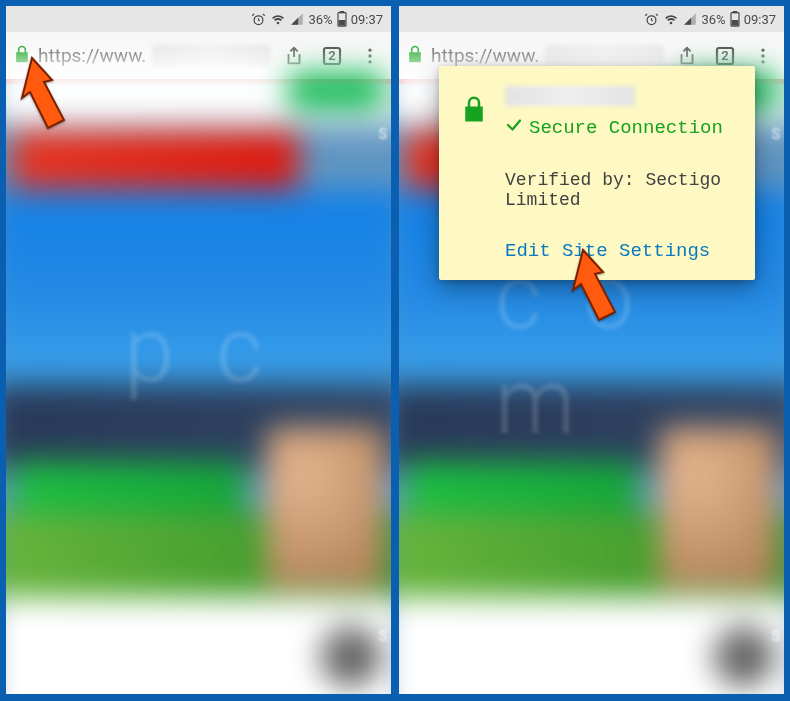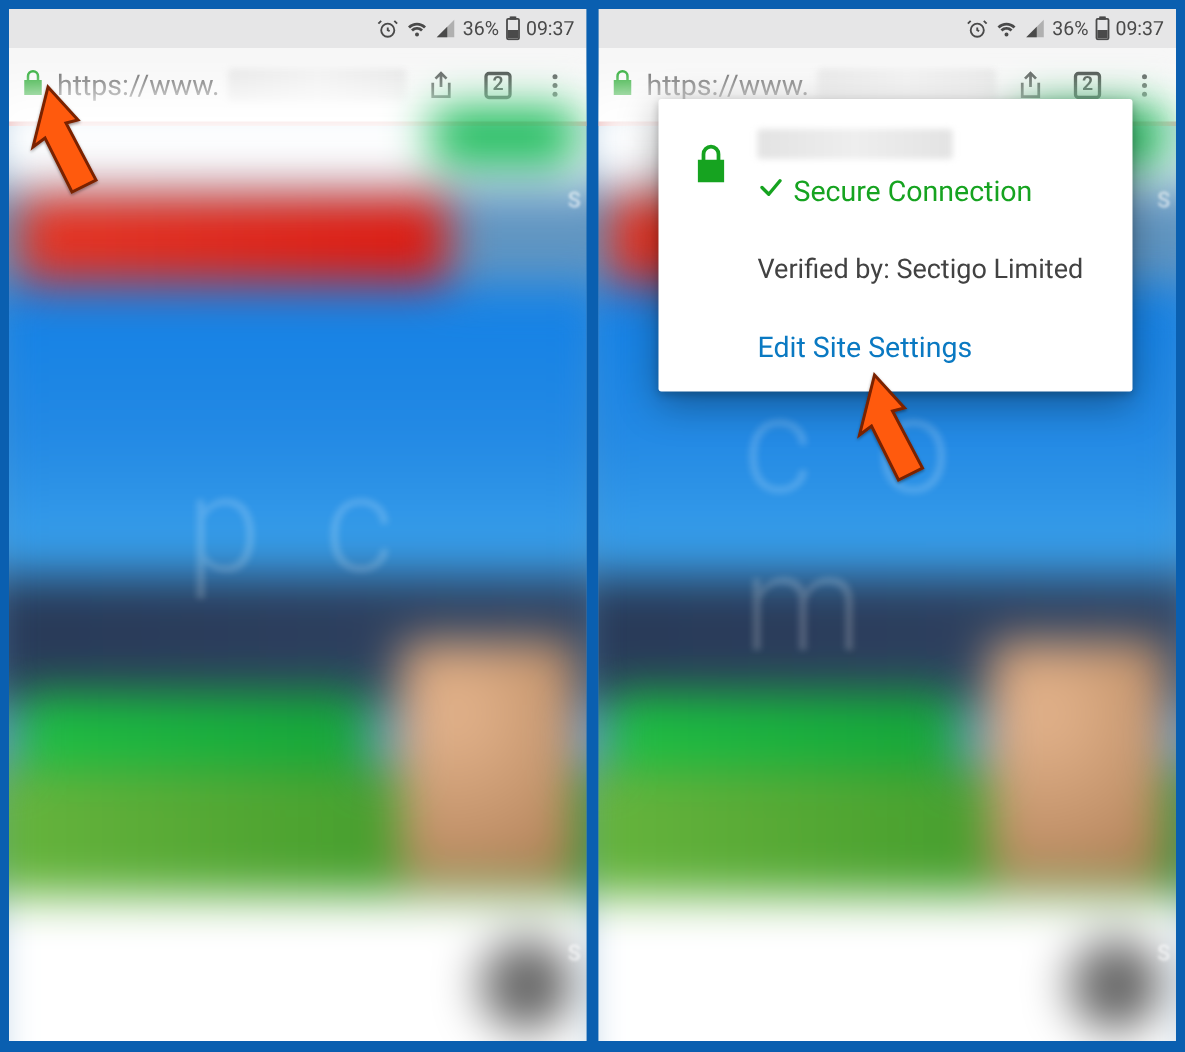--- a/index.html
+++ b/index.html
@@ -44,21 +44,21 @@
   .status-bar .ic { display:inline-flex; align-items:center; }
 
   
   .toolbar {
     height: 52px;
     background: #f7f7f7;
     display: flex;
     align-items: center;
     padding: 0 6px;
     gap: 8px;
-    border-bottom: 3px solid #b91c1c;
+    border-bottom: 5px solid #b91c1c;
   }
   .url-box {
     display:flex;
     align-items:center;
     gap:6px;
     flex:1;
     min-width:0;
   }
   .url-text {
     font-size: 19px;
@@ -123,24 +123,25 @@
   .arrow {
     position:absolute;
     pointer-events:none;
   }
 
   
   .popup {
     position:absolute;
     top:60px; left:40px;
     width:316px;
-    background:#ffffff;
+    background:#fef9c3;
     border-radius:2px;
     box-shadow: 0 8px 26px rgba(0,0,0,0.35), 0 2px 6px rgba(0,0,0,0.2);
     padding: 20px 20px 18px 20px;
+    font-family: Liberation Mono, monospace;
   }
   .popup-head {
     display:flex;
     gap:16px;
     align-items:flex-start;
   }
   .lock-big { color:#16a320; flex:0 0 auto; margin-top:6px;}
   .site-blur {
     width:130px; height:20px;
     background: linear-gradient(90deg,#e3e3e3,#eee,#e3e3e3);

